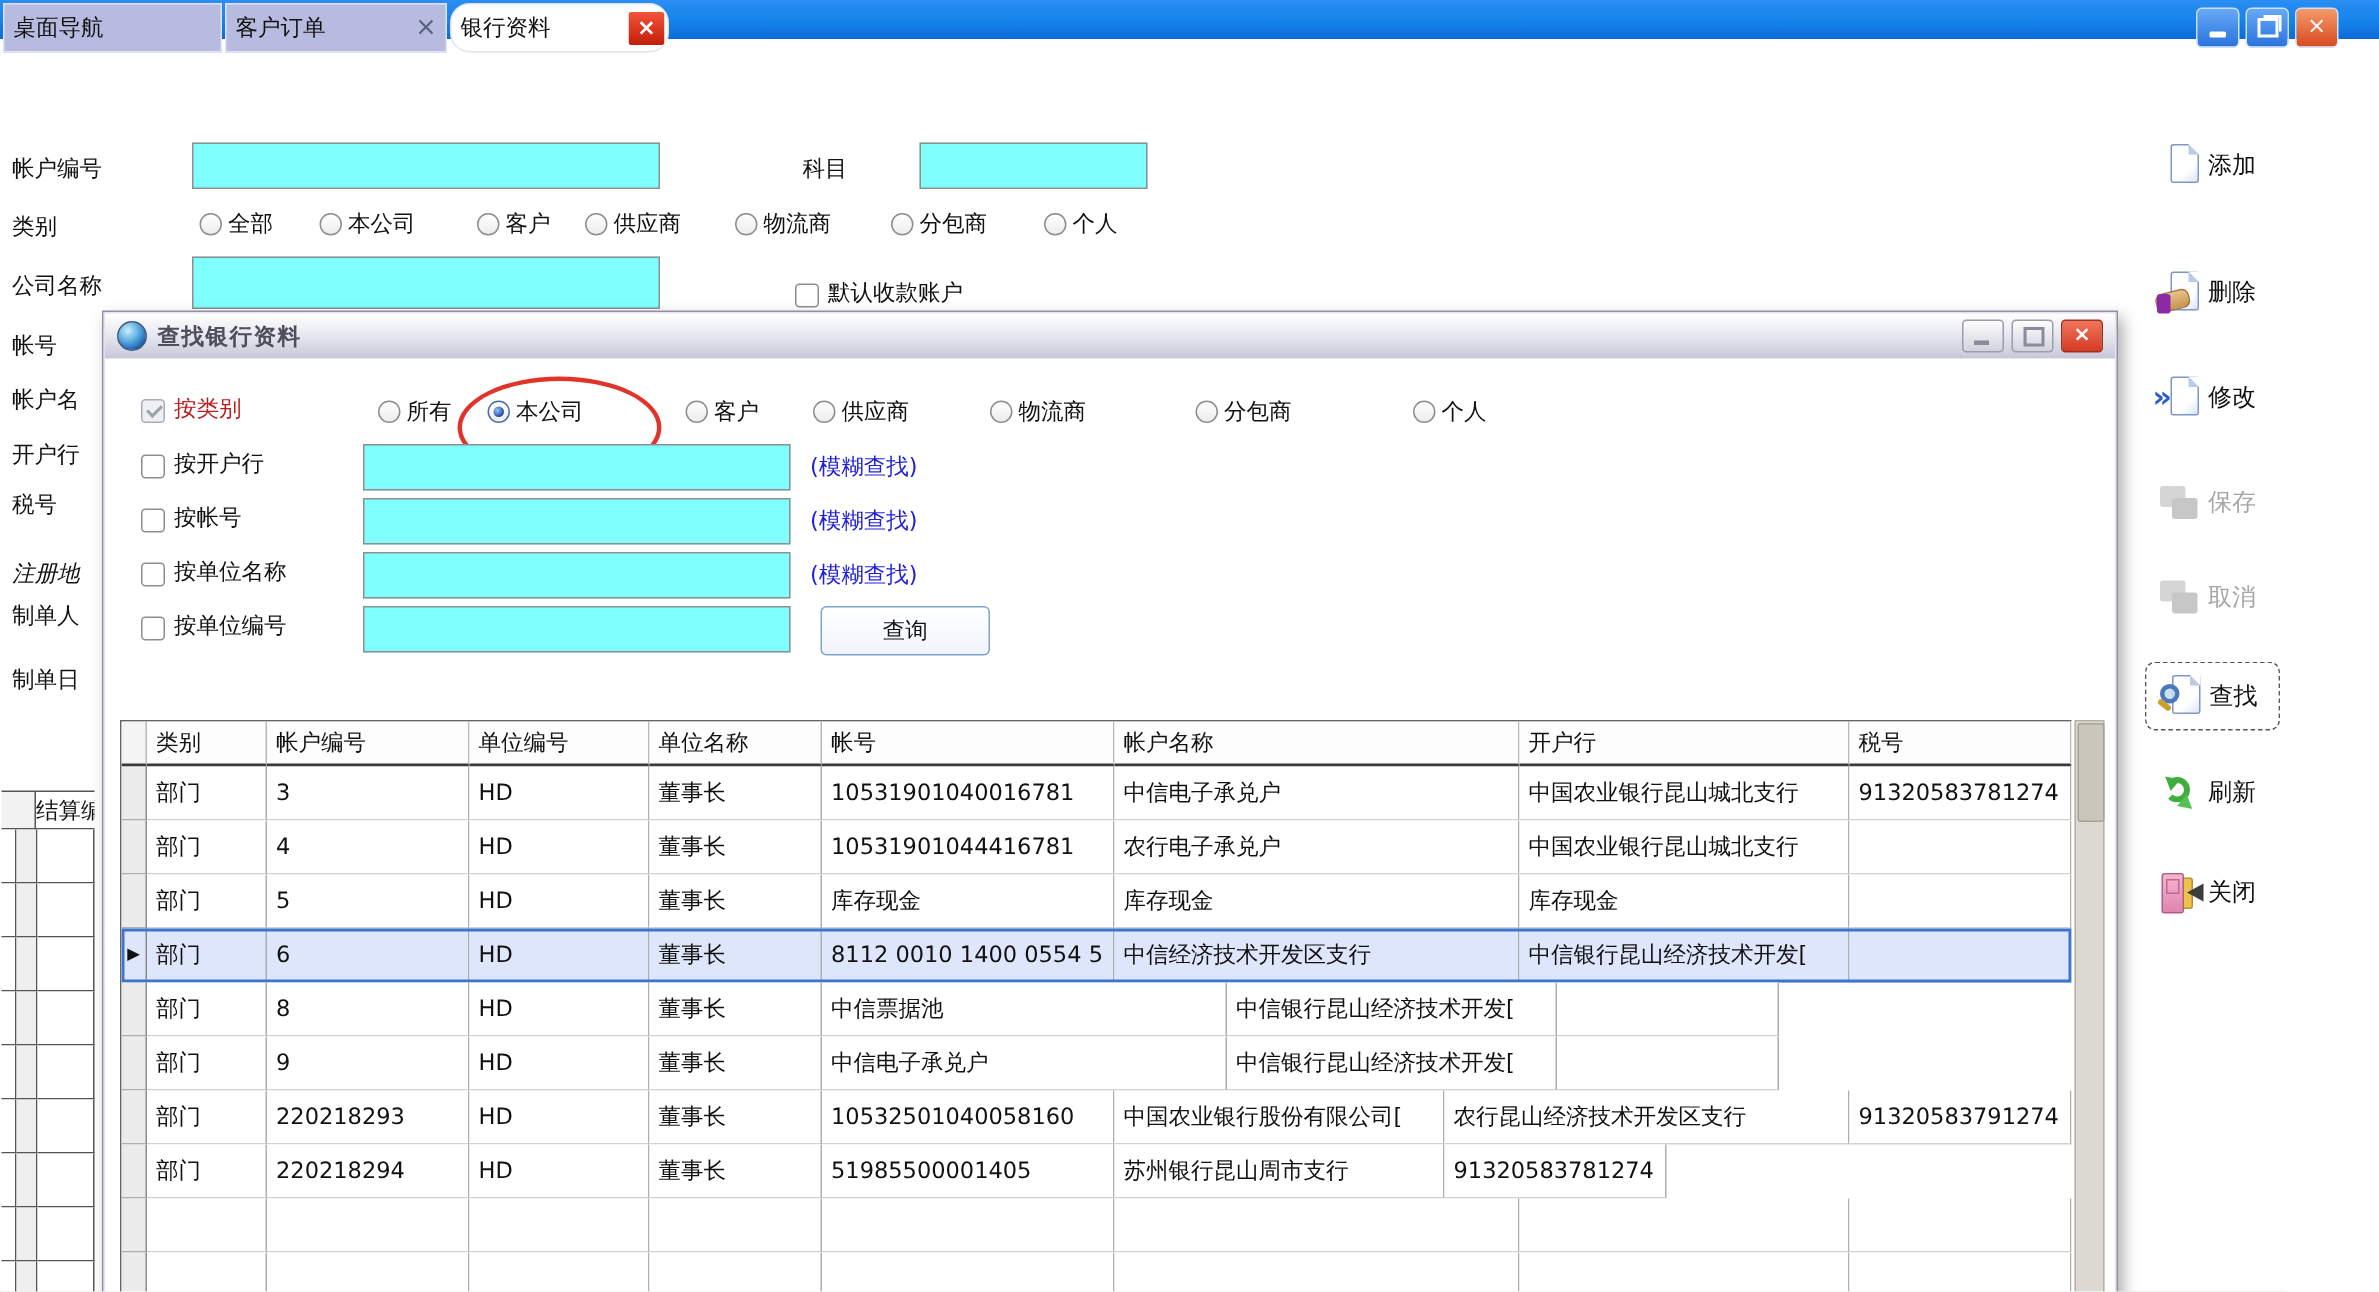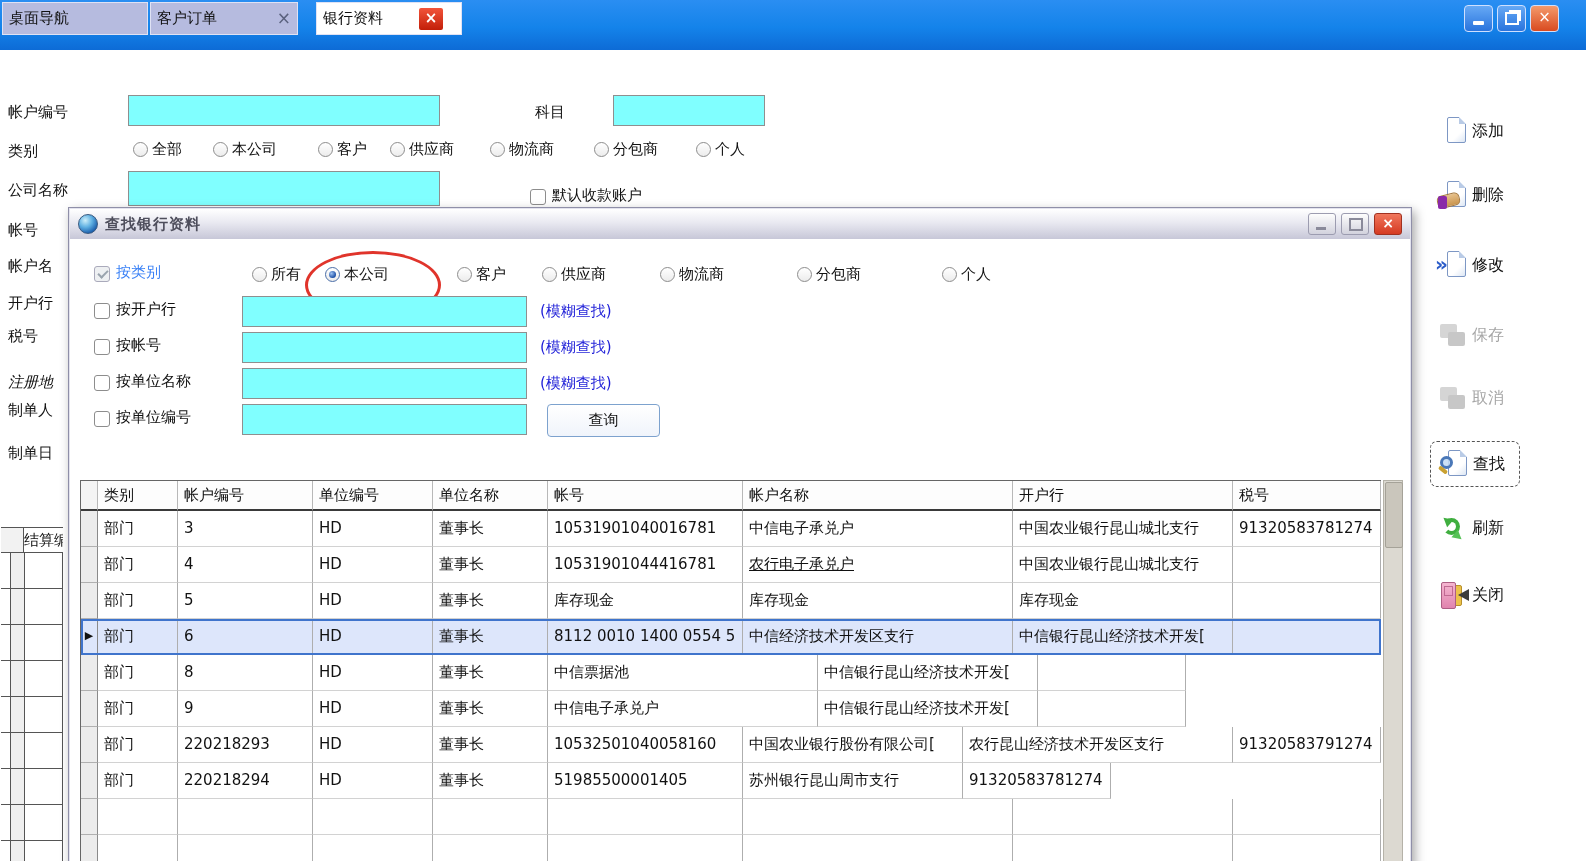--- a/index.html
+++ b/index.html
@@ -1,19 +1,19 @@
 <!DOCTYPE html>
 <html style="--titlebar_blue: #1483ea; --tab_inactive: #b6bbdf; --input_cyan: #80ffff; --hint_blue: #1f1fd8; --selection_bg: #dde6fb; --selection_border: #3f74cc; --annotation_red: #e0342b; --disabled_gray: #a6a6a6;"><head>
 <meta charset="utf-8">
 <style>
   html,body{margin:0;padding:0;background:#dfe3ea;}
   #screen{position:relative;width:1586px;height:861px;overflow:hidden;background:#fff;
     font-family:"DejaVu Sans","Liberation Sans",sans-serif;font-size:15px;color:#111;}
   
-  .tabbar{position:absolute;left:0;top:0;width:100%;height:50px;
+  .tabbar{position:absolute;left:0;top:0;width:100%;height:26px;
     background:linear-gradient(#2a8ef2,var(--titlebar_blue) 55%,#0d6bd6);}
   .tab{position:absolute;top:2px;height:33px;background:var(--tab_inactive);
     border:1px solid #dfe2f4;display:flex;align-items:center;padding:0 6px;box-sizing:border-box;}
   .tab.active{background:#fff;}
   .tab .lbl{white-space:nowrap;}
   .tab .gx{margin-left:auto;color:#5a617e;font-size:17px;line-height:1;}
   .redx{position:absolute;top:7px;width:24px;height:22px;border-radius:3px;
     background:linear-gradient(#f2543a,#c21e08);border:1px solid #fff;
     color:#fff;font-weight:bold;text-align:center;line-height:20px;font-size:15px;}
   .winbtn{position:absolute;top:5px;width:27px;height:25px;border-radius:4px;border:1px solid #cfe0ff;
@@ -114,21 +114,21 @@
 
   <div class="tabbar">
     <div id="tabs">
         <div class="tab" style="left: 2px; width: 146px;">
           <span class="lbl">桌面导航</span>
         </div>
         <div class="tab" style="left: 150px; width: 148px;">
           <span class="lbl">客户订单</span>
           <span class="gx">×</span>
         </div>
-        <div class="tab active" style="left: 316px; width: 146px;">
+        <div class="tab active" style="left: 300px; width: 146px; border-radius: 13px;">
           <span class="lbl">银行资料</span>
         </div>
         <div class="redx" style="left: 418px;">×</div>
       </div>
     <div class="winbtn" style="left:1464px">
         <span class="minbar"></span>
       </div>
     <div class="winbtn" style="left:1497px">
         <span class="rsq"></span>
       </div>
@@ -235,21 +235,21 @@
           <div class="mrow">
             <span class="c0"></span>
             <span class="cm"></span>
             <span class="cd"></span>
           </div>
         </div>
     </div>
   </div>
 
   <div id="sidebar">
-      <div class="sbtn" style="top: 116px;">
+      <div class="sbtn" style="top: 95px;">
         <span class="ic">
           <span class="pg"></span>
         </span>
         <span>添加</span>
       </div>
       <div class="sbtn" style="top: 180px;">
         <span class="ic">
           <span class="pg"></span>
           <span class="hand"></span>
           <span class="purp"></span>
@@ -306,21 +306,21 @@
   <div class="dialog">
     <div class="dtitle">
       <span class="globe"></span>
       <span class="txt">查找银行资料</span>
       <span style="margin-left:auto"></span>
       <span class="dbtn dmin"></span>
       <span class="dbtn dmax"></span>
       <span class="dbtn dclose">×</span>
     </div>
     <div class="dbody">
-      <div class="cb-item" style="left:24px;top:24px;color:#3b82f6">
+      <div class="cb-item" style="left:24px;top:24px;color:#b91c1c">
         <span class="cb checked-dis"></span>
         <span>按类别</span>
       </div>
       <div id="dlg-radios">
           <div class="radio-item" style="left: 182px; top: 26px;">
             <span class="radio"></span>
             <span>所有</span>
           </div>
           <div class="radio-item" style="left: 255px; top: 26px;">
             <span class="radio sel"></span>
@@ -397,21 +397,21 @@
             <span class="gcell" style="width: 220px;">中国农业银行昆山城北支行</span>
             <span class="gcell" style="width: 148px;">91320583781274</span>
           </div>
           <div class="grow">
             <span class="gcell gmark" style="width: 17px;"></span>
             <span class="gcell" style="width: 80px;">部门</span>
             <span class="gcell" style="width: 135px;">4</span>
             <span class="gcell" style="width: 120px;">HD</span>
             <span class="gcell" style="width: 115px;">董事长</span>
             <span class="gcell" style="width: 195px;">10531901044416781</span>
-            <span class="gcell" style="width: 270px; text-decoration: underline;">农行电子承兑户</span>
+            <span class="gcell" style="width: 270px;">农行电子承兑户</span>
             <span class="gcell" style="width: 220px;">中国农业银行昆山城北支行</span>
             <span class="gcell" style="width: 148px;"></span>
           </div>
           <div class="grow">
             <span class="gcell gmark" style="width: 17px;"></span>
             <span class="gcell" style="width: 80px;">部门</span>
             <span class="gcell" style="width: 135px;">5</span>
             <span class="gcell" style="width: 120px;">HD</span>
             <span class="gcell" style="width: 115px;">董事长</span>
             <span class="gcell" style="width: 195px;">库存现金</span>

